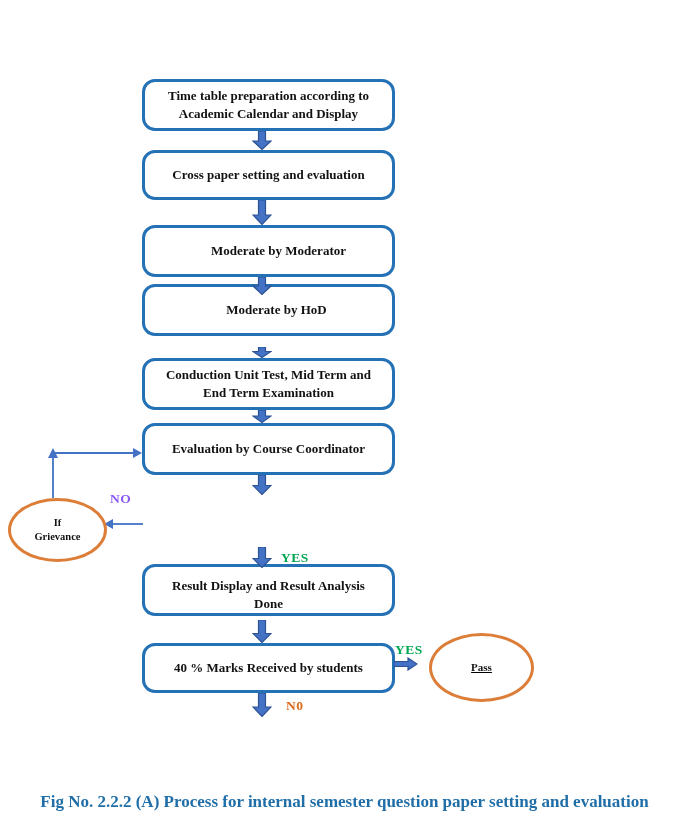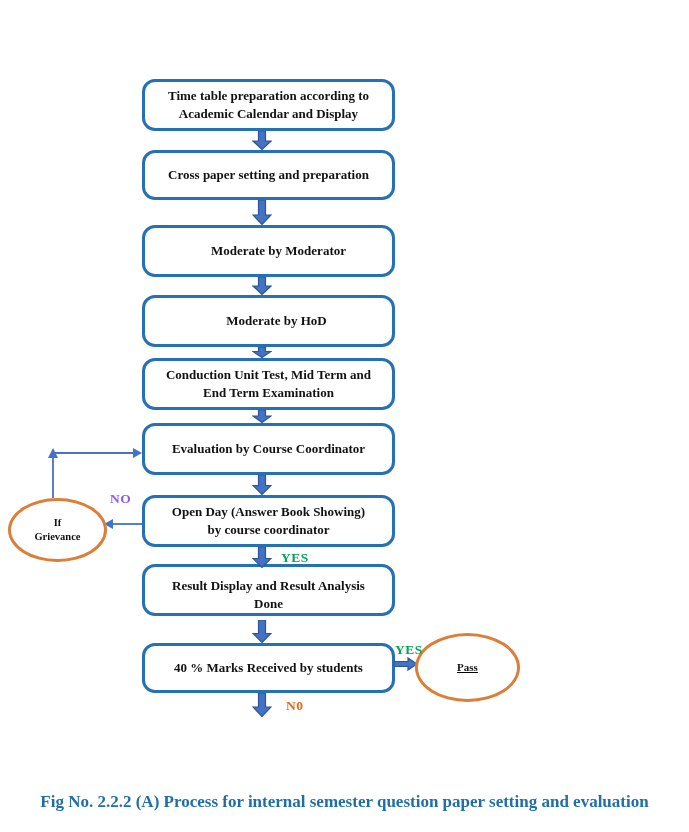--- a/index.html
+++ b/index.html
@@ -51,38 +51,34 @@
     <polygon class="thin-head" points="142,453 133,448 133,458"></polygon>
     <line class="thin-line" x1="143" y1="524" x2="112" y2="524"></line>
     <polygon class="thin-head" points="104,524 113,519 113,529"></polygon>
   </svg>
 
   <div class="box" style="top:79px;height:52px;">
     <span class="box-label">Time table preparation according to
 Academic Calendar and Display</span>
   </div>
   <div class="box" style="top:150px;height:50px;">
-    <span class="box-label">Cross paper setting and preparation</span>
+    <span class="box-label">Cross paper setting and evaluation</span>
   </div>
   <div class="box" style="top:225px;height:52px;padding-left:20px;">
     <span class="box-label">Moderate by Moderator</span>
   </div>
-  <div class="box" style="top:295px;height:52px;padding-left:16px;">
+  <div class="box" style="top:284px;height:52px;padding-left:16px;">
     <span class="box-label">Moderate by HoD</span>
   </div>
   <div class="box" style="top:358px;height:52px;">
     <span class="box-label">Conduction Unit Test, Mid Term and
 End Term Examination</span>
   </div>
   <div class="box" style="top:423px;height:52px;">
     <span class="box-label">Evaluation by Course Coordinator</span>
-  </div>
-  <div class="box" style="top:495px;height:52px;">
-    <span class="box-label">Open Day (Answer Book Showing)
-by course coordinator</span>
   </div>
   <div class="box" style="top:564px;height:52px;align-items:flex-end;">
     <span class="box-label">Result Display and Result Analysis
 Done</span>
   </div>
   <div class="box" style="top:643px;height:50px;">
     <span class="box-label">40 % Marks Received by students</span>
   </div>
 
   <svg class="blockarrow" style="left:252px;top:131px;" width="20" height="19">
@@ -114,21 +110,21 @@
     </svg>
 
   <svg class="blockarrow" style="left:394px;top:657px;" width="24" height="14">
       <polygon class="ba-fill" points="0,4.5 14,4.5 14,1 23,7 14,13 14,9.5 0,9.5"></polygon>
     </svg>
 
   <div class="ellipse" style="left:8px;top:498px;width:99px;height:64px;">
     <span class="ellipse-label" style="font-size:10.5px;">If
 Grievance</span>
   </div>
-  <div class="ellipse" style="left:415px;top:633px;width:105px;height:69px;text-decoration:underline;">
+  <div class="ellipse" style="left:429px;top:633px;width:105px;height:69px;text-decoration:underline;">
     <span class="ellipse-label">Pass</span>
   </div>
 
   <span class="branch-label lbl-no">NO</span>
   <span class="branch-label lbl-yes1">YES</span>
   <span class="branch-label lbl-yes2">YES</span>
   <span class="branch-label lbl-n0">N0</span>
 
   <div class="caption">Fig No. 2.2.2 (A) Process for internal semester question paper setting and evaluation</div>
 

